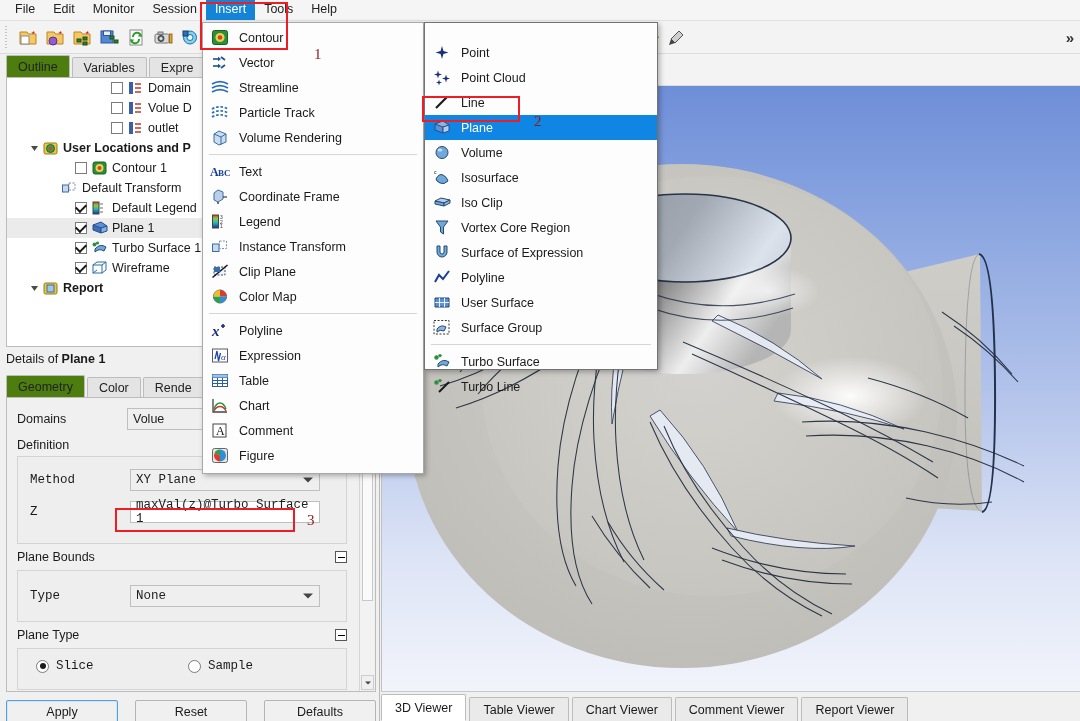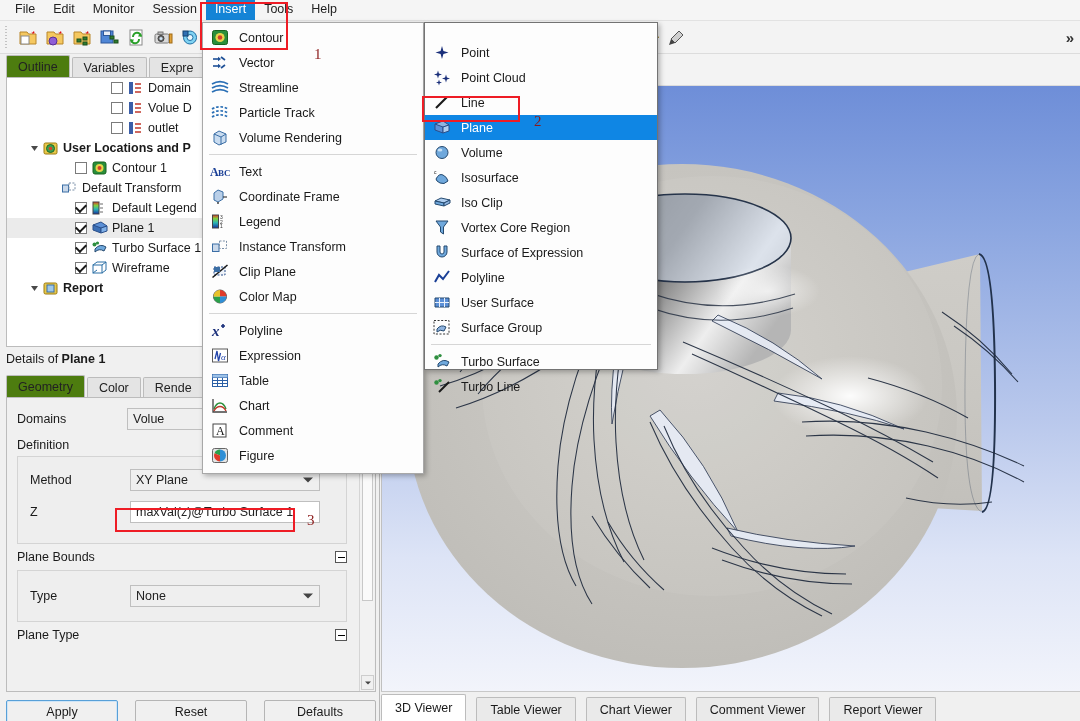--- a/index.html
+++ b/index.html
@@ -99,21 +99,21 @@
     background: #f0f0f0; border: 1px solid #bcbcbc; border-top: none; }
 
   .row { display: flex; align-items: center; height: 26px; }
   .lbl { font-size: 12.5px; }
   .field { height: 22px; background: #f7f7f7; border: 1px solid #bfbfbf;
     display: flex; align-items: center; padding: 0 5px; font-size: 12.5px; color: #222; }
   .combo { position: relative; background: #efefef; }
   .combo .arrow { position: absolute; right: 6px; top: 50%; transform: translateY(-50%);
     width: 0; height: 0; border-left: 5px solid transparent; border-right: 5px solid transparent;
     border-top: 5px solid #444; }
-  .groupbox { border: 1px solid #d4d4d4; background: #eeeeee; }
+  .groupbox { border: 1px solid #d4d4d4; background: #eeeeee; font-family: Liberation Mono, monospace; }
   .sect-title { font-size: 12.5px; }
   .collapser { width: 12px; height: 12px; border: 1px solid #555; background: #fff;
     display: inline-flex; align-items: center; justify-content: center; font-size: 11px;
     line-height: 10px; color: #000; }
   .collapser::after { content: ""; width: 7px; height: 1px; background: #000; }
   .radio { width: 13px; height: 13px; border: 1px solid #7b7b7b; border-radius: 50%;
     background: #fff; display: inline-flex; align-items: center; justify-content: center;
     margin-right: 7px; }
   .radio.on::after { content: ""; width: 6px; height: 6px; border-radius: 50%;
     background: #1a1a1a; }
@@ -139,21 +139,21 @@
   #viewer { position: absolute; left: 381px; top: 86px; width: 699px; height: 605px;
     overflow: hidden; border-left: 1px solid #c0c0c0;
     background: linear-gradient(to bottom, #6e8ed8 0%, #8aa5e0 22%, #b9c8ec 55%, #dde4f6 78%, #f2f4fb 100%); }
 
   
   #vtabs { position: absolute; left: 381px; top: 691px; width: 699px; height: 30px;
     background: #f0f0f0; display: flex; align-items: flex-end;
     border-top: 1px solid #c8c8c8; }
   .vtab { height: 24px; padding: 0 13px; line-height: 24px; font-size: 12.5px;
     background: #eaeaea; border: 1px solid #bcbcbc; border-bottom: none;
-    margin-right: 10px; border-radius: 2px 2px 0 0; }
+    margin-right: 3px; border-radius: 2px 2px 0 0; }
   .vtab.active { background: #ffffff; height: 27px; line-height: 27px;
     border-bottom: 1px solid #ffffff; }
 
   
   #insert-menu { position: absolute; left: 202px; top: 22px; width: 222px; height: 452px;
     background: #fdfdfd; border: 1px solid #a8a8a8; box-shadow: 2px 2px 5px rgba(0,0,0,.28);
     padding: 2px 0; z-index: 40; }
   #location-submenu { position: absolute; left: 424px; top: 22px; width: 234px;
     height: 348px; background: #fdfdfd; border: 1px solid #737373;
     box-shadow: 2px 2px 5px rgba(0,0,0,.28); padding: 17px 0; z-index: 41; }
@@ -722,20 +722,30 @@
             <span class="arrow"></span>
           </div>
         </div>
       </div>
 
       <div style="position:absolute;left:10px;top:230px;width:330px;display:flex;
                   align-items:center;justify-content:space-between">
         <span class="sect-title">Plane Type</span>
         <span class="collapser"></span>
       </div>
+      <div class="groupbox" style="position:absolute;left:10px;top:250px;width:330px;height:42px">
+        <div style="position:absolute;left:18px;top:10px;display:flex;align-items:center">
+          <span class="radio on"></span>
+          <span class="lbl">Slice</span>
+        </div>
+        <div style="position:absolute;left:170px;top:10px;display:flex;align-items:center">
+          <span class="radio"></span>
+          <span class="lbl">Sample</span>
+        </div>
+      </div>
 
       <div id="dscroll">
         <div id="dthumb"></div>
         <div id="dbtn">
           <svg width="8" height="8" viewBox="0 0 8 8">
               <path d="M1 2.5l3 3 3-3z" fill="#444"></path>
             </svg>
         </div>
       </div>
     </div>

